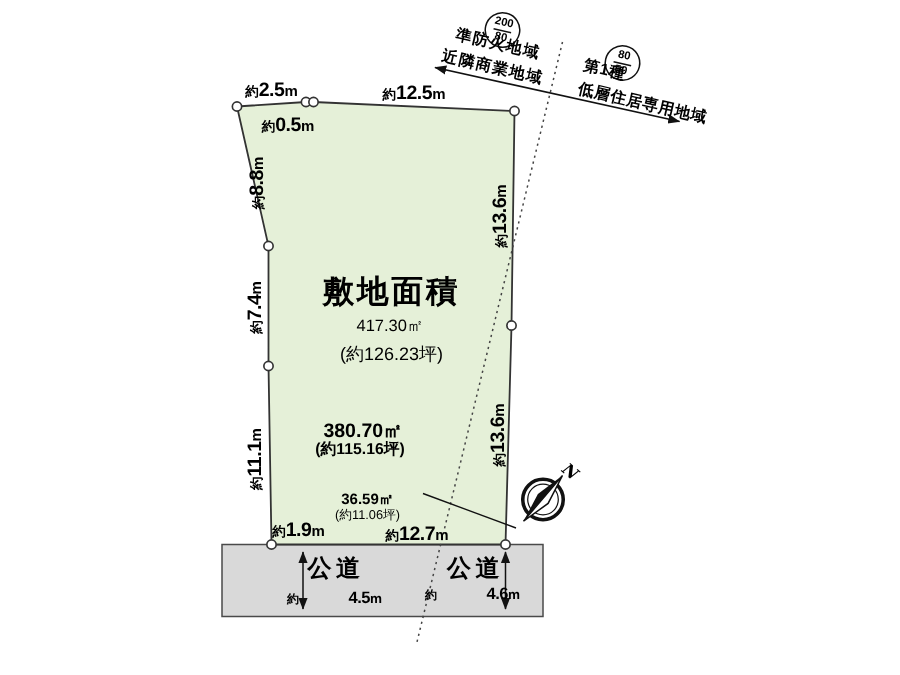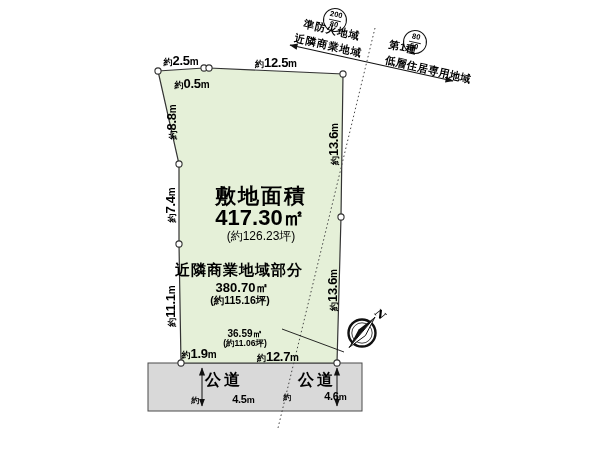--- a/index.html
+++ b/index.html
@@ -11,28 +11,28 @@
   .lbl{position:absolute;transform:translate(-50%,-50%);white-space:nowrap;line-height:1;}
   .rot90{transform:translate(-50%,-50%) rotate(-90deg);}
   .rot13{transform:translate(-50%,-50%) rotate(13deg);}
   .dim .approx{font-size:9px;font-weight:700;}
   .dim .val{font-size:13px;font-weight:700;letter-spacing:-0.3px;}
   .dim .unit{font-size:10px;font-weight:700;}
   .dim-sm .approx{font-size:8px;}
   .dim-sm .val{font-size:11px;margin-left:33px;}
   .dim-sm .unit{font-size:9px;}
   .area-title{font-size:21px;font-weight:700;letter-spacing:2px;}
-  .area-value{font-size:22px;font-weight:700;}
+  .area-value{font-size:11px;font-weight:400;}
   .area-tsubo{font-size:12px;font-weight:400;}
   .com-title{font-size:15px;font-weight:700;letter-spacing:1px;}
   .com-value{font-size:13px;font-weight:700;}
   .com-tsubo{font-size:10.5px;font-weight:700;}
   .res-title{font-size:12px;font-weight:700;}
   .res-value{font-size:10px;font-weight:700;}
-  .res-tsubo{font-size:8.5px;font-weight:700;}
+  .res-tsubo{font-size:8.5px;font-weight:400;}
   .road-name{font-size:16px;font-weight:700;letter-spacing:3px;}
   .zone-label{font-size:10.5px;font-weight:700;line-height:1.5;letter-spacing:1px;text-align:center;}
   .zone-label.left-align{text-align:left;letter-spacing:0.5px;}
   .ratio{
     position:absolute;width:22px;height:22px;border:1.4px solid #111;border-radius:50%;
     background:#fff;display:flex;flex-direction:column;align-items:center;justify-content:center;
     font-size:7.5px;font-weight:700;line-height:1.15;
     transform:translate(-50%,-50%) rotate(13deg);
   }
   .ratio .den{border-top:1px solid #111;padding:0 2px;}
@@ -95,21 +95,20 @@
   <div class="lbl dim rot90" style="left:333px;top:144px"><span class="approx">約</span><span class="val">13.6</span><span class="unit">m</span></div>
   <div class="lbl dim rot90" style="left:332px;top:290px"><span class="approx">約</span><span class="val">13.6</span><span class="unit">m</span></div>
 
   <div class="lbl dim" style="left:199px;top:353px"><span class="approx">約</span><span class="val">1.9</span><span class="unit">m</span></div>
   <div class="lbl dim" style="left:278px;top:356px"><span class="approx">約</span><span class="val">12.7</span><span class="unit">m</span></div>
 
   <div class="lbl area-title" style="left:261px;top:195px">敷地面積</div>
   <div class="lbl area-value" style="left:260px;top:218px">417.30㎡</div>
   <div class="lbl area-tsubo" style="left:261px;top:236px">(約126.23坪)</div>
 
-  <div class="lbl com-title" style="left:239px;top:269px">近隣商業地域部分</div>
   <div class="lbl com-value" style="left:242px;top:287px">380.70㎡</div>
   <div class="lbl com-tsubo" style="left:240px;top:300px">(約115.16坪)</div>
 
   <div class="lbl res-value" style="left:245px;top:334px">36.59㎡</div>
   <div class="lbl res-tsubo" style="left:245px;top:343px">(約11.06坪)</div>
 
   <div class="lbl road-name" style="left:224px;top:380px">公道</div>
   <div class="lbl dim dim-sm" style="left:223px;top:398px"><span class="approx">約</span><span class="val">4.5</span><span class="unit">m</span></div>
   <div class="lbl road-name" style="left:317px;top:380px">公道</div>
   <div class="lbl dim dim-sm" style="left:315px;top:395px"><span class="approx">約</span><span class="val">4.6</span><span class="unit">m</span></div>

